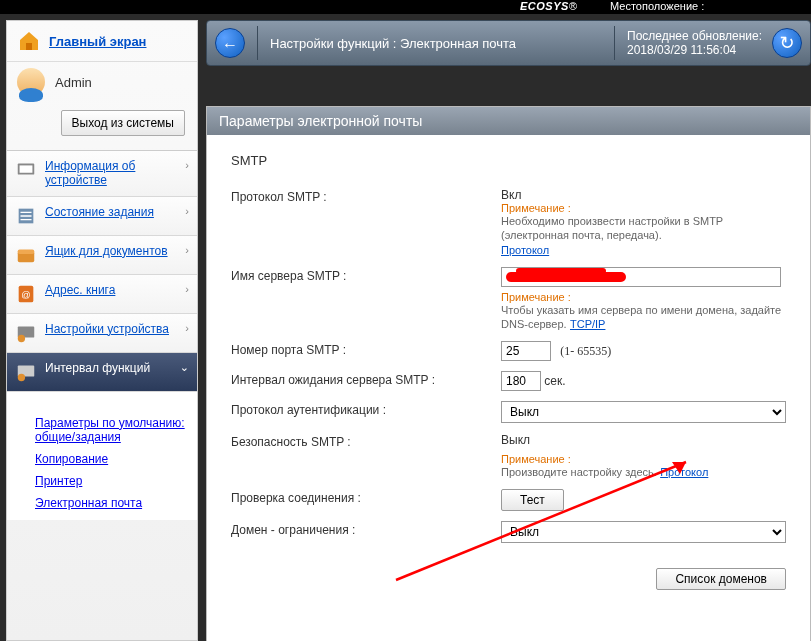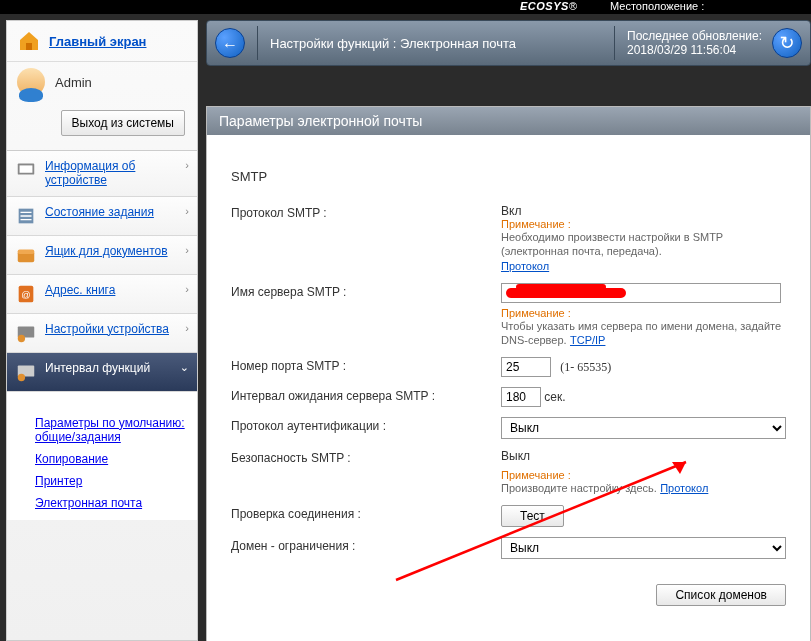--- a/index.html
+++ b/index.html
@@ -36,21 +36,21 @@
   .tophdr { display:flex; align-items:center; background:linear-gradient(#8a99aa,#5a6a7a); border:1px solid #3a4a5a; border-radius:4px; height:46px; padding:0 8px; }
   .tophdr .back { width:30px; height:30px; border-radius:50%; background:radial-gradient(circle at 30% 30%,#5aa0ff,#1060c0); color:#fff; display:flex; align-items:center; justify-content:center; font-size:16px; cursor:pointer; border:1px solid #0a4090; }
   .tophdr .divider { width:1px; height:34px; background:#3a4a5a; margin:0 12px; }
   .tophdr .breadcrumb { color:#fff; flex:1; font-size:13px; }
   .tophdr .update { color:#fff; font-size:12px; margin-right:10px; }
   .tophdr .refresh { width:30px; height:30px; border-radius:50%; background:radial-gradient(circle at 30% 30%,#5aa0ff,#1060c0); color:#fff; display:flex; align-items:center; justify-content:center; font-size:18px; cursor:pointer; border:1px solid #0a4090; }
 
   .panel { margin-top:40px; background:#fff; border:1px solid #bbb; min-height:540px; }
   .panel-hdr { background:linear-gradient(#9aa5b2,#78838f); color:#fff; padding:6px 12px; font-size:14px; }
   .panel-body { padding:18px 24px; color:#333; }
-  .sect-title { font-size:13px; margin-bottom:20px;margin-top:16px; }
+  .sect-title { font-size:13px; margin-bottom:20px; }
   .form-row { display:flex; margin-bottom:10px; align-items:flex-start; }
   .form-row .lbl { width:270px; font-size:12px; padding-top:2px; }
   .form-row .val { flex:1; font-size:12px; }
   .note-label { color:#e07000; font-size:11px; }
   .note-text { color:#666; font-size:11px; line-height:1.3; }
   .note-link { color:#0050c8; text-decoration:underline; font-size:11px; }
   .val input[type="text"] { border:1px solid #999; padding:2px 4px; font-size:12px; }
   .val select { border:1px solid #999; padding:2px 4px; font-size:12px; background:#fff; }
   .val .test-btn, .val .domains-btn { background:linear-gradient(#fff,#e8e8e8); border:1px solid #999; padding:3px 18px; font-size:12px; cursor:pointer; border-radius:2px; }
   .port-range { margin-left:6px;font-family:Liberation Serif, serif; }

